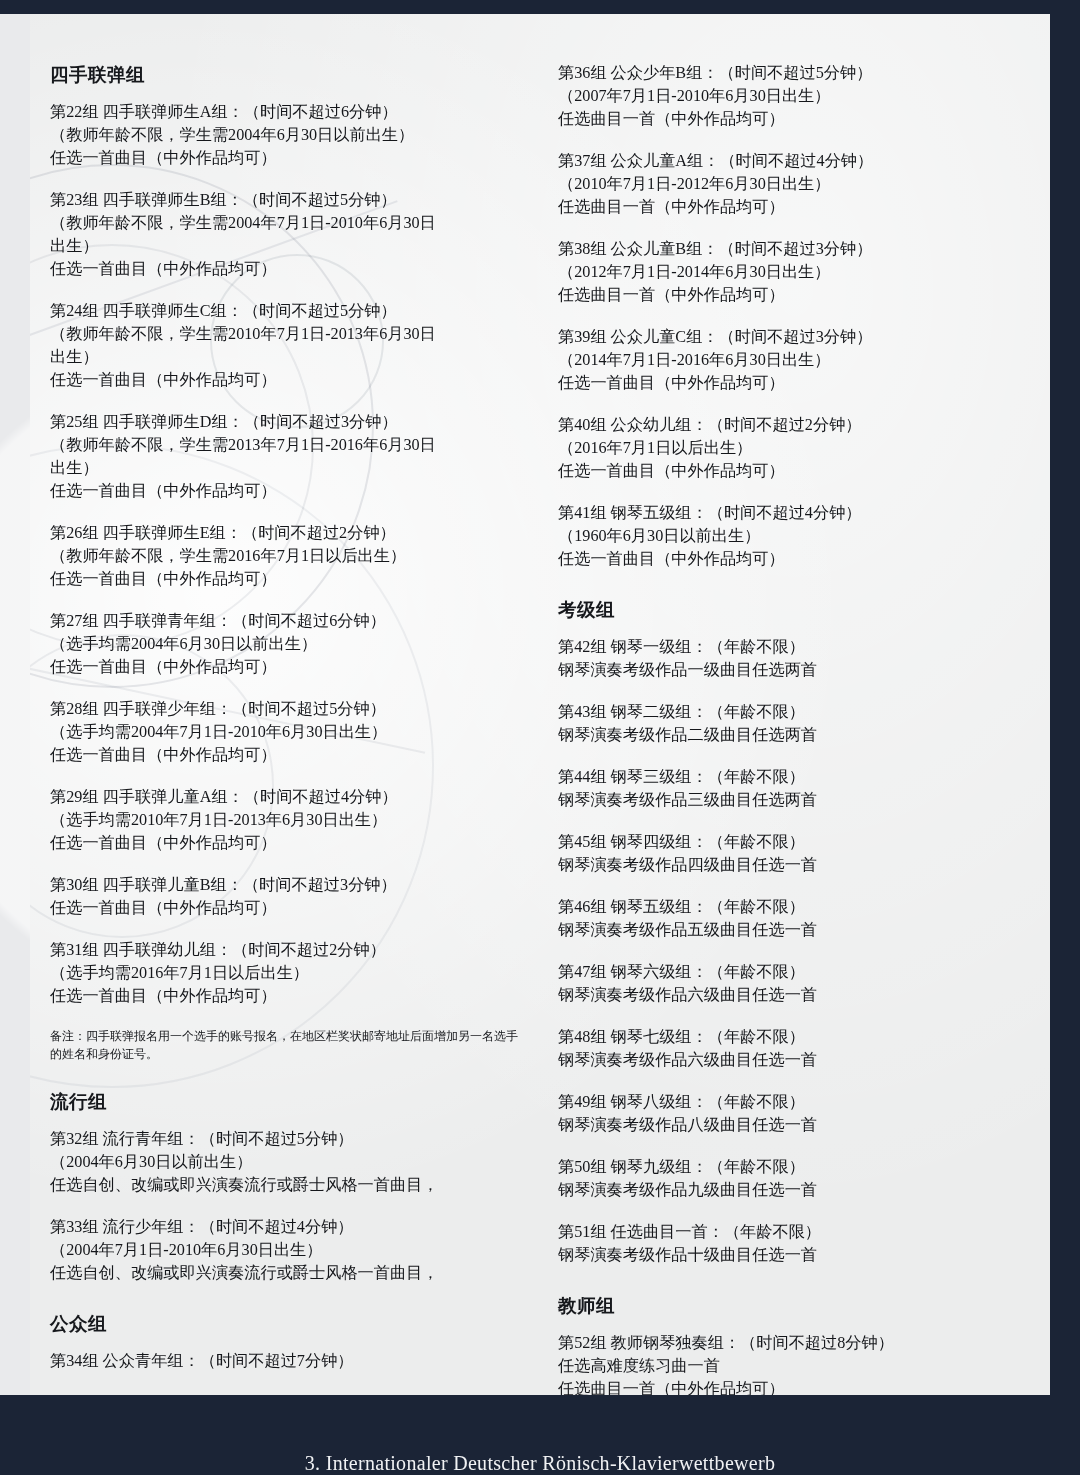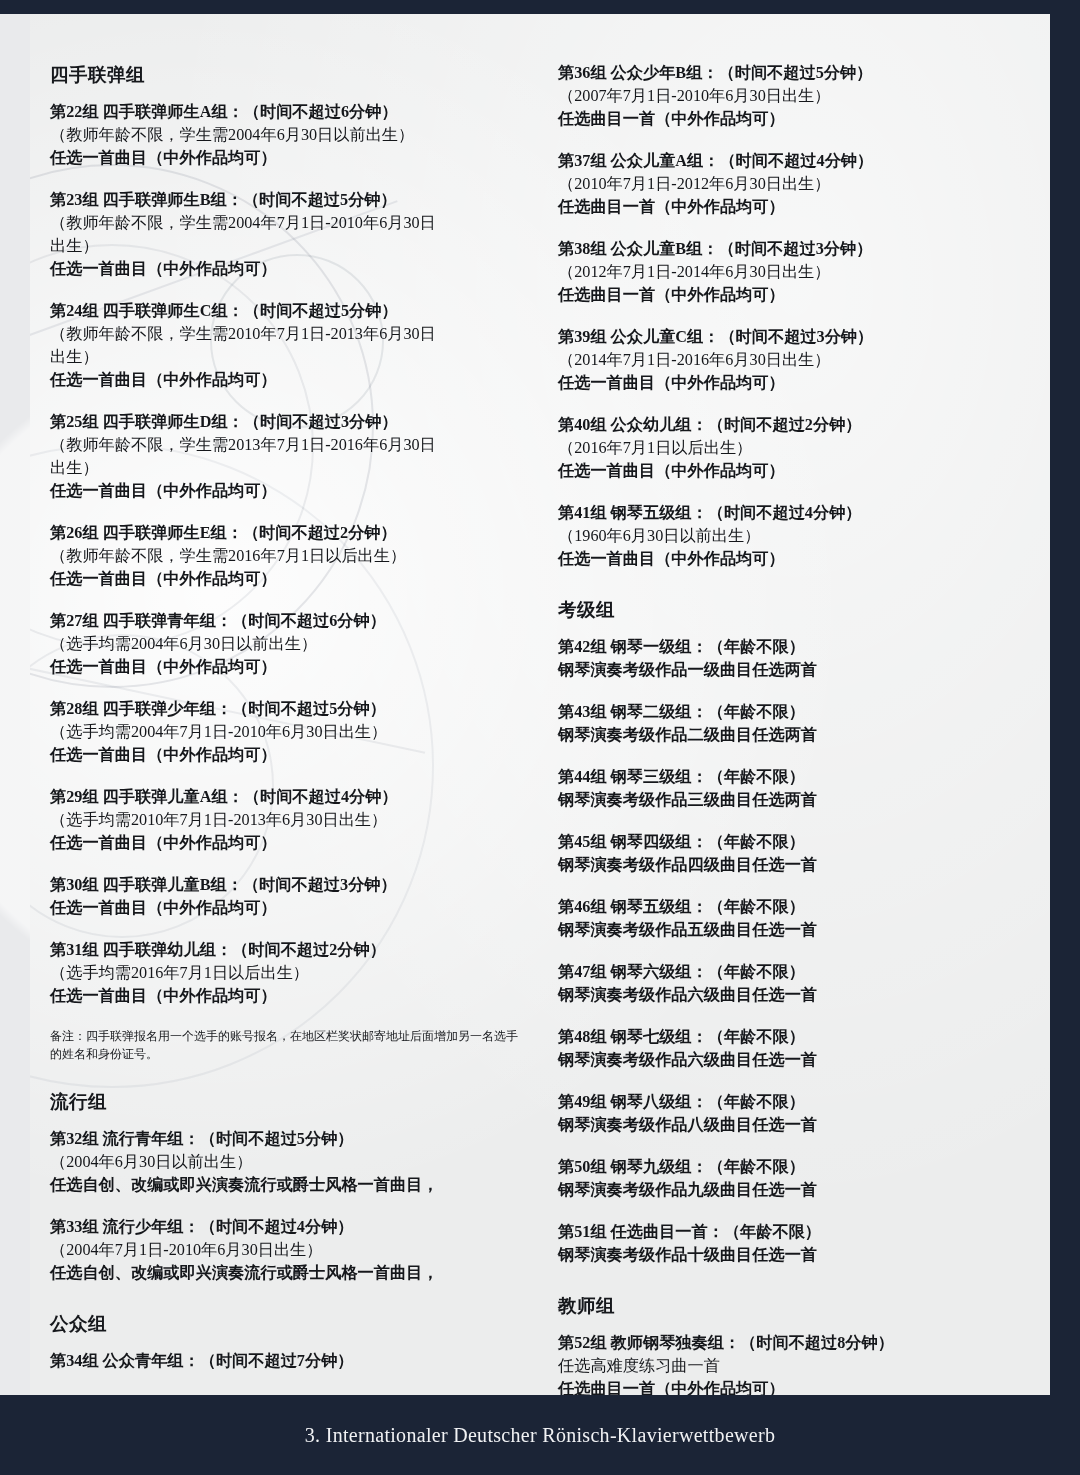--- a/index.html
+++ b/index.html
@@ -52,28 +52,28 @@
   .col .sec-title.spaced{margin-top:26px;}
 
   .entry{margin:0 0 19px 0;}
   .entry .ln{
     font-size:16.2px;
     line-height:1.42;
     color:#15171b;
     margin:0;
     font-family:"Liberation Serif","DejaVu Serif",serif;
   }
-  .entry .ln.b{font-weight:bold;}
+  .entry .ln.b{font-weight:normal;}
   .note{
     font-size:12px;line-height:1.5;color:#15171b;margin:2px 0 22px 0;
   }
   .footer{
     position:absolute;left:0;bottom:0;width:1080px;height:80px;
     background:#1b2436;
-    display:flex;align-items:center;justify-content:center;
+    display:flex;align-items:flex-end;justify-content:center;
   }
   .footer-text{
     color:#f1f2f4;font-size:20px;letter-spacing:0.3px;
     font-family:"Liberation Serif","DejaVu Serif",serif;
   }
   .topbar{position:absolute;left:0;top:0;width:1080px;height:14px;background:#1b2436;}
 </style>
 </head>
 <body>
 

